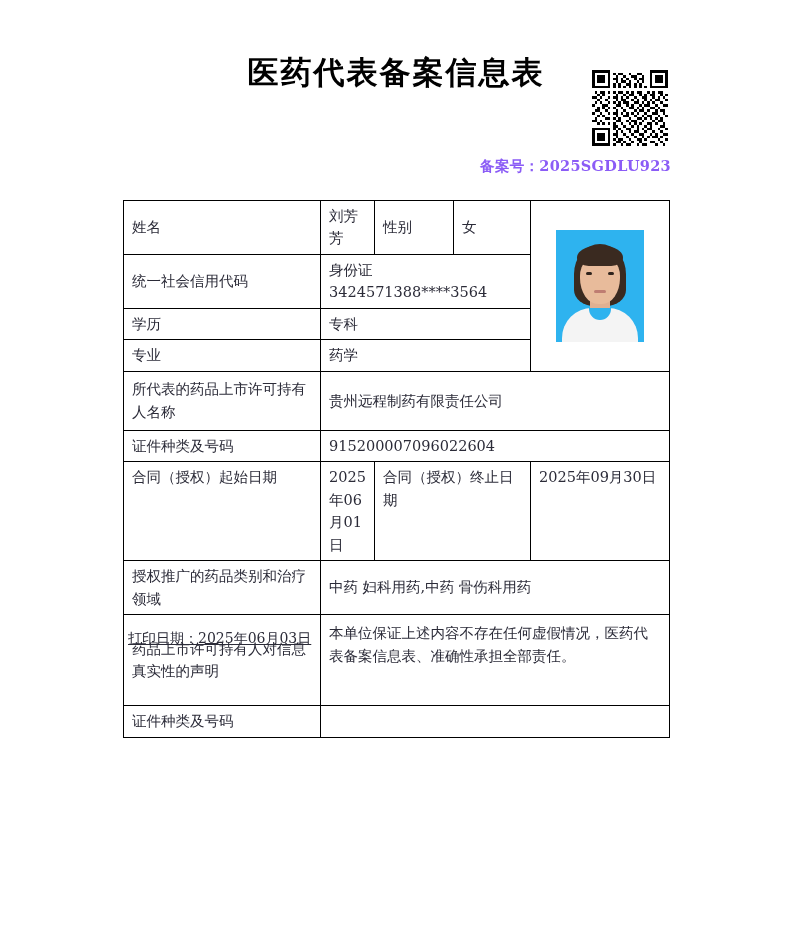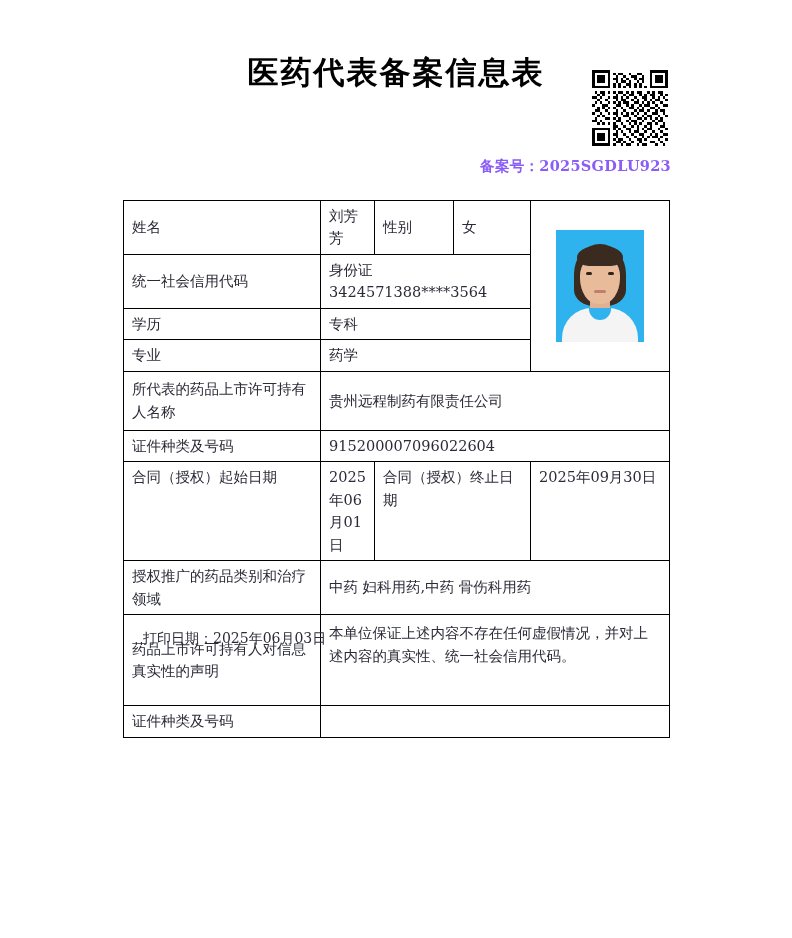--- a/index.html
+++ b/index.html
@@ -169,25 +169,26 @@
     margin-left: -11px;
     width: 22px;
     height: 12px;
     background: #2eb3ef;
     border-radius: 0 0 11px 11px;
     z-index: 3;
   }
 
   .print-date {
     position: absolute;
-    left: 143px;
+    left: 128px;
     top: 630px;
     font-size: 14px;
     color: #2b2b38;
     white-space: nowrap;
+    text-decoration: underline;
   }
   .empty-cell { height: 22px; }
 </style>
 </head>
 <body>
 
 <div class="doc-title">医药代表备案信息表</div>
 
 <div class="qr-wrap">
   <svg viewBox="0 0 29 29" shape-rendering="crispEdges" aria-hidden="true">
@@ -491,21 +492,21 @@
       <td style="vertical-align:top">2025年09月30日</td>
     </tr>
 
     <tr>
       <td class="label-cell" style="height:44px">授权推广的药品类别和治疗领域</td>
       <td colspan="4" style="vertical-align:middle">中药 妇科用药,中药 骨伤科用药</td>
     </tr>
 
     <tr>
       <td class="label-cell" style="height:82px">药品上市许可持有人对信息真实性的声明</td>
-      <td colspan="4" style="vertical-align:top;padding-top:7px">本单位保证上述内容不存在任何虚假情况，并对上述内容的真实性、统一社会信用代码。</td>
+      <td colspan="4" style="vertical-align:top;padding-top:7px">本单位保证上述内容不存在任何虚假情况，医药代表备案信息表、准确性承担全部责任。</td>
     </tr>
 
     <tr>
       <td class="label-cell h30">证件种类及号码</td>
       <td colspan="4" class="empty-cell"></td>
     </tr>
   </tbody>
 </table>
 
 <div class="print-date">打印日期：2025年06月03日</div>

